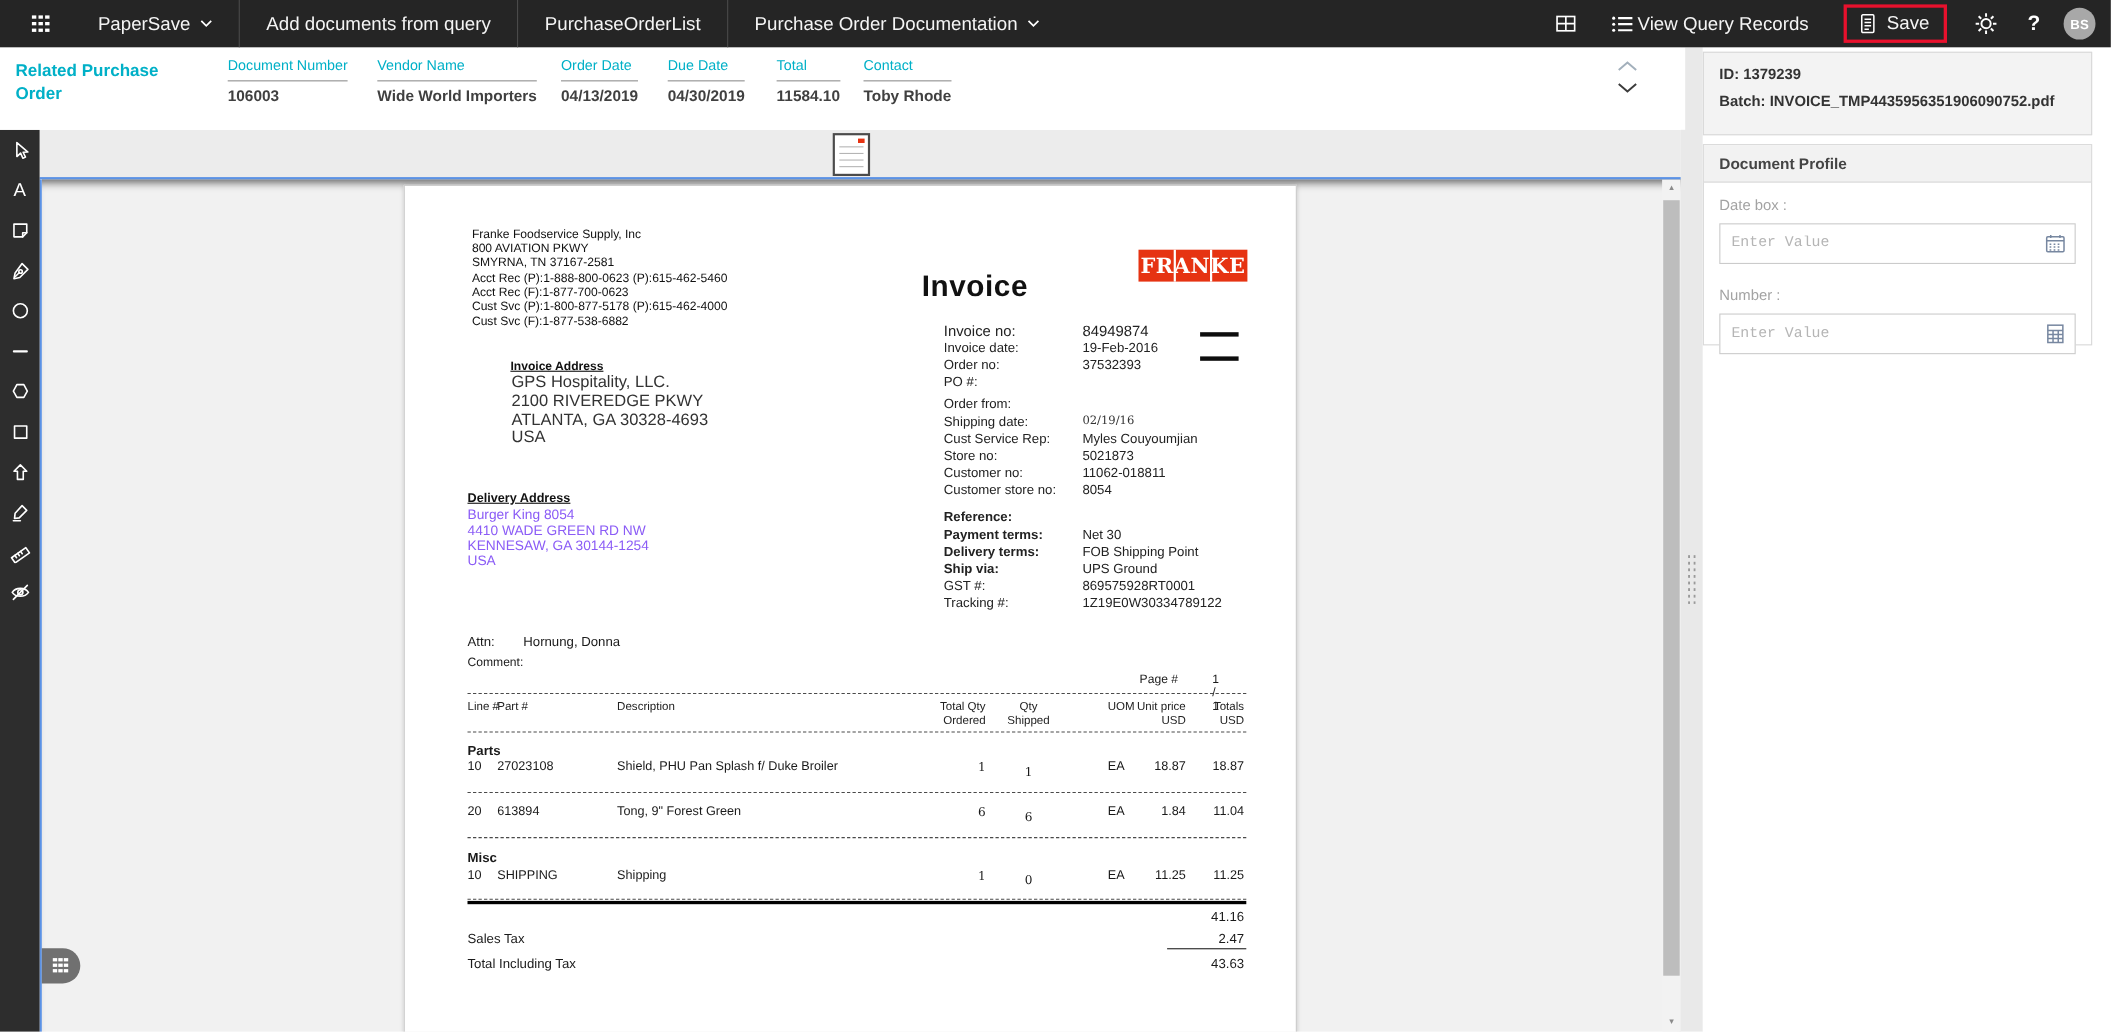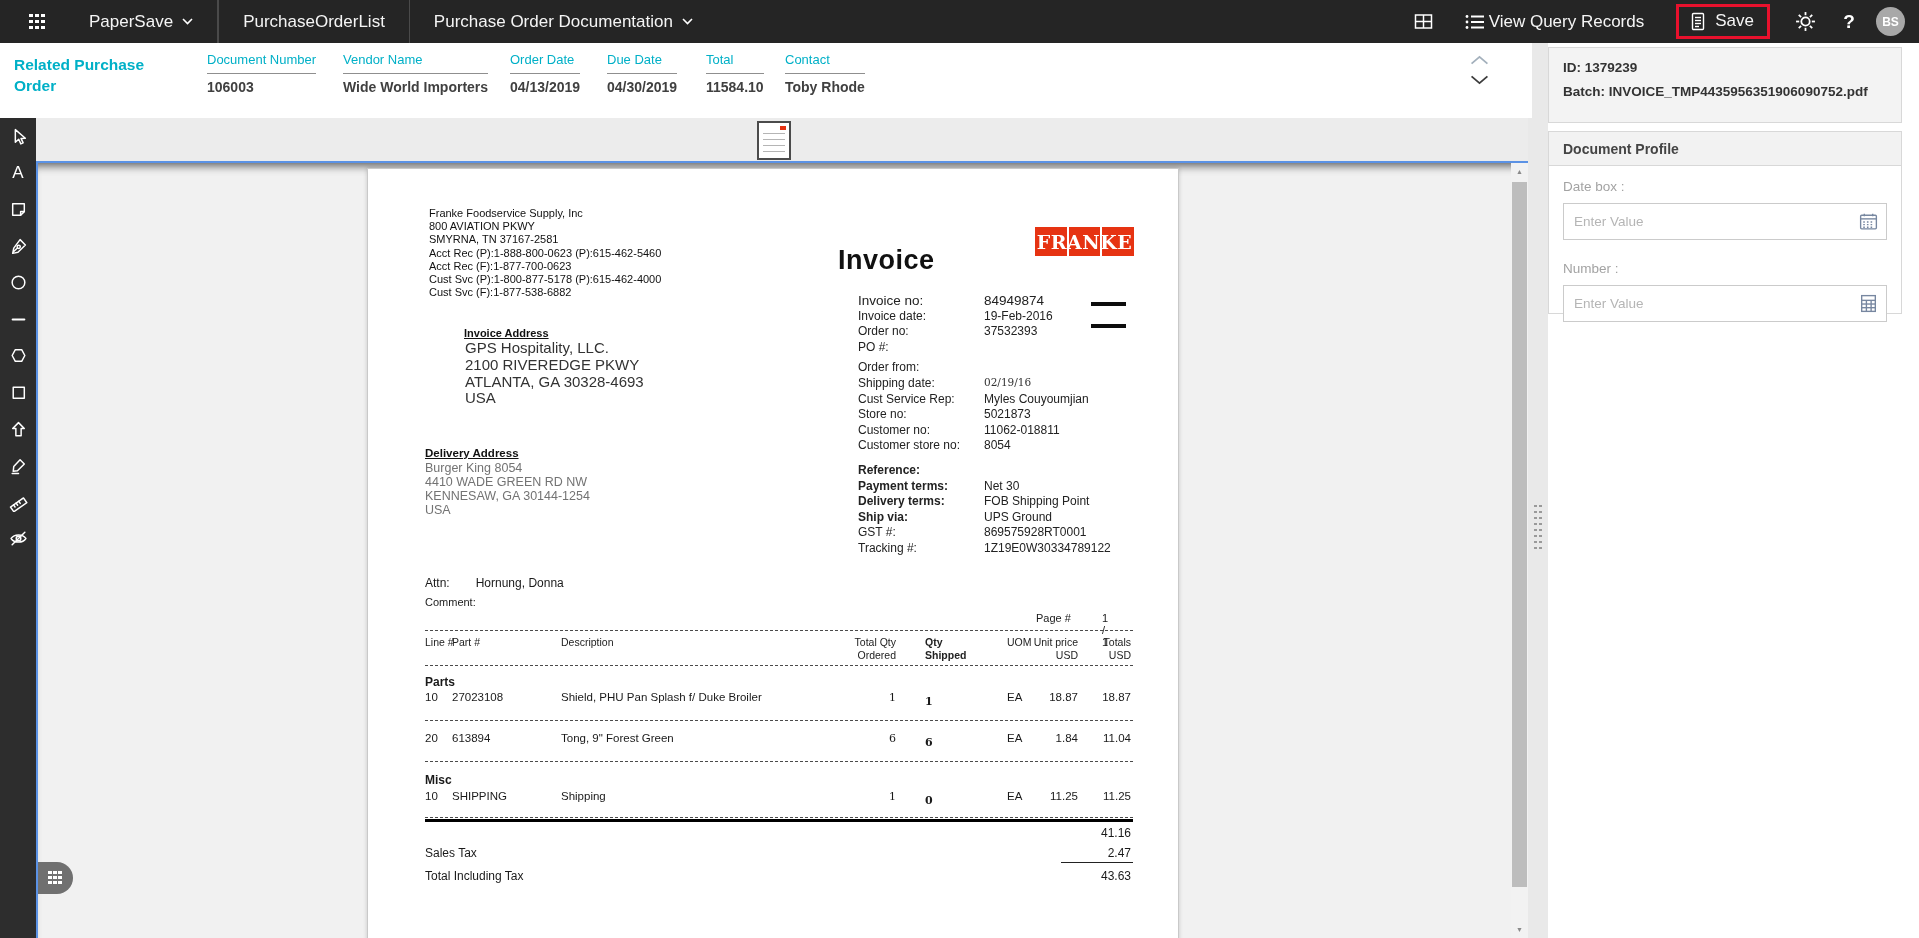--- a/index.html
+++ b/index.html
@@ -79,32 +79,32 @@
   .info .irow .il { width:126px; flex:none; }
   .info .gap5 { height:5px; } .info .gap9 { height:9px; }
   .info .irow.big { font-size:13.5px; }
   .info .irow.boldl .il { font-weight:bold; }
   .typed { font-family:"DejaVu Serif", serif; font-size:10.5px; color:#333; }
   .mark { left:723px; width:35px; height:3.5px; background:#0d0d0d; }
   .addr-lbl { font-size:11px; font-weight:bold; text-decoration:underline; color:#111; }
   .inv-addr-lbl { left:96px; top:158px; }
   .inv-addr { left:97px; top:171px; font-size:15px; line-height:16.8px; color:#333; }
   .del-addr-lbl { left:57px; top:278px; font-size:11.5px; }
-  .del-addr { left:57px; top:292px; font-size:12.5px; line-height:14px; color:#737373; }
+  .del-addr { left:57px; top:292px; font-size:12.5px; line-height:14px; color:#8b5cf6; }
   .attn { left:57px; top:407px; font-size:12px; }
   .attn b { font-weight:400; margin-right:26px; }
   .comment { left:57px; top:427px; font-size:11px; }
   .pageno { left:668px; top:443px; font-size:11px; }
   .pageno .pv { position:absolute; left:66px; top:0; }
   .dash { left:57px; width:708px; border-top:1px dashed #4a4a4a; height:0; }
   .trow { left:57px; width:708px; height:16px; font-size:11.5px; }
   .trow .cell { position:absolute; top:0; white-space:nowrap; }
   .c-line { left:0; } .c-part { left:27px; } .c-desc { left:136px; }
   .c-qo { left:411px; width:60px; text-align:right; }
-  .c-qs { left:500px; width:60px; text-align:left;font-weight:bold; }
+  .c-qs { left:480px; width:60px; text-align:center; }
   .c-uom { left:582px; }
   .c-up { left:596px; width:57px; text-align:right; }
   .c-tot { left:636px; width:70px; text-align:right; }
   .hdr { font-size:10.5px; color:#222; }
   .secname { left:57px; font-size:12px; font-weight:bold; }
   .qtyv { font-family:"DejaVu Serif", serif; font-size:11px; }
   .qs-low { top:4px !important; }
   .thick { left:57px; width:708px; }
   .thick .d1 { border-top:1px dashed #4a4a4a; }
   .thick .d2 { border-top:3px solid #000; margin-top:1px; }
@@ -124,21 +124,21 @@
   .card1 { top:4px; height:76px; background:#f3f3f3; padding:12px 14px; }
   .card1 .line1 { font-size:13.5px; color:#333; font-weight:600; }
   .card1 .line2 { font-size:13.5px; color:#333; font-weight:600; margin-top:9px; white-space:nowrap; }
   .card2 { top:88px; height:183px; }
   .card2 .hd { height:34px; background:#f2f2f2; border-bottom:1px solid #d8d8d8; display:flex;
     align-items:center; padding:0 14px; font-size:14px; font-weight:600; color:#444; }
   .card2 .bd { padding:13px 14px; }
   .fld-lbl { font-size:13.5px; color:#a3a3a3; margin-bottom:9px; }
   .fld-wrap { position:relative; margin-bottom:21px; }
   .fld-wrap input { width:100%; height:37px; border:1px solid #cbcbcb; background:#fff;
-    padding:0 34px 0 10px; font-size:13.5px; color:#333; font-family:Liberation Sans, sans-serif; outline:none; }
+    padding:0 34px 0 10px; font-size:13.5px; color:#333; font-family:Liberation Mono, monospace; outline:none; }
   .fld-wrap input::placeholder { color:#b5b5b5; }
   .fld-icon { position:absolute; right:8px; top:8px; width:21px; height:21px; cursor:pointer; }
   .fld-icon svg { stroke:#7787a0; fill:none; stroke-width:1.3; }
 </style>
 </head>
 <body>
 
 <div id="screen">
 
   <header class="topbar">
@@ -153,20 +153,23 @@
         <span></span>
         <span></span>
     </div>
     <div class="menu-item">
       <span>PaperSave</span>
       <svg width="11" height="7" viewBox="0 0 11 7">
         <polyline points="1,1 5.5,5.5 10,1" fill="none" stroke="#fff" stroke-width="1.6"></polyline>
         </svg>
     </div>
     <div class="menu-sep"></div>
+    <div class="menu-item">
+      <span>Add documents from query</span>
+    </div>
     <div class="menu-sep"></div>
     <div class="menu-item">
       <span>PurchaseOrderList</span>
     </div>
     <div class="menu-sep"></div>
     <div class="menu-item">
       <span>Purchase Order Documentation</span>
       <svg width="11" height="7" viewBox="0 0 11 7">
         <polyline points="1,1 5.5,5.5 10,1" fill="none" stroke="#fff" stroke-width="1.6"></polyline>
         </svg>

